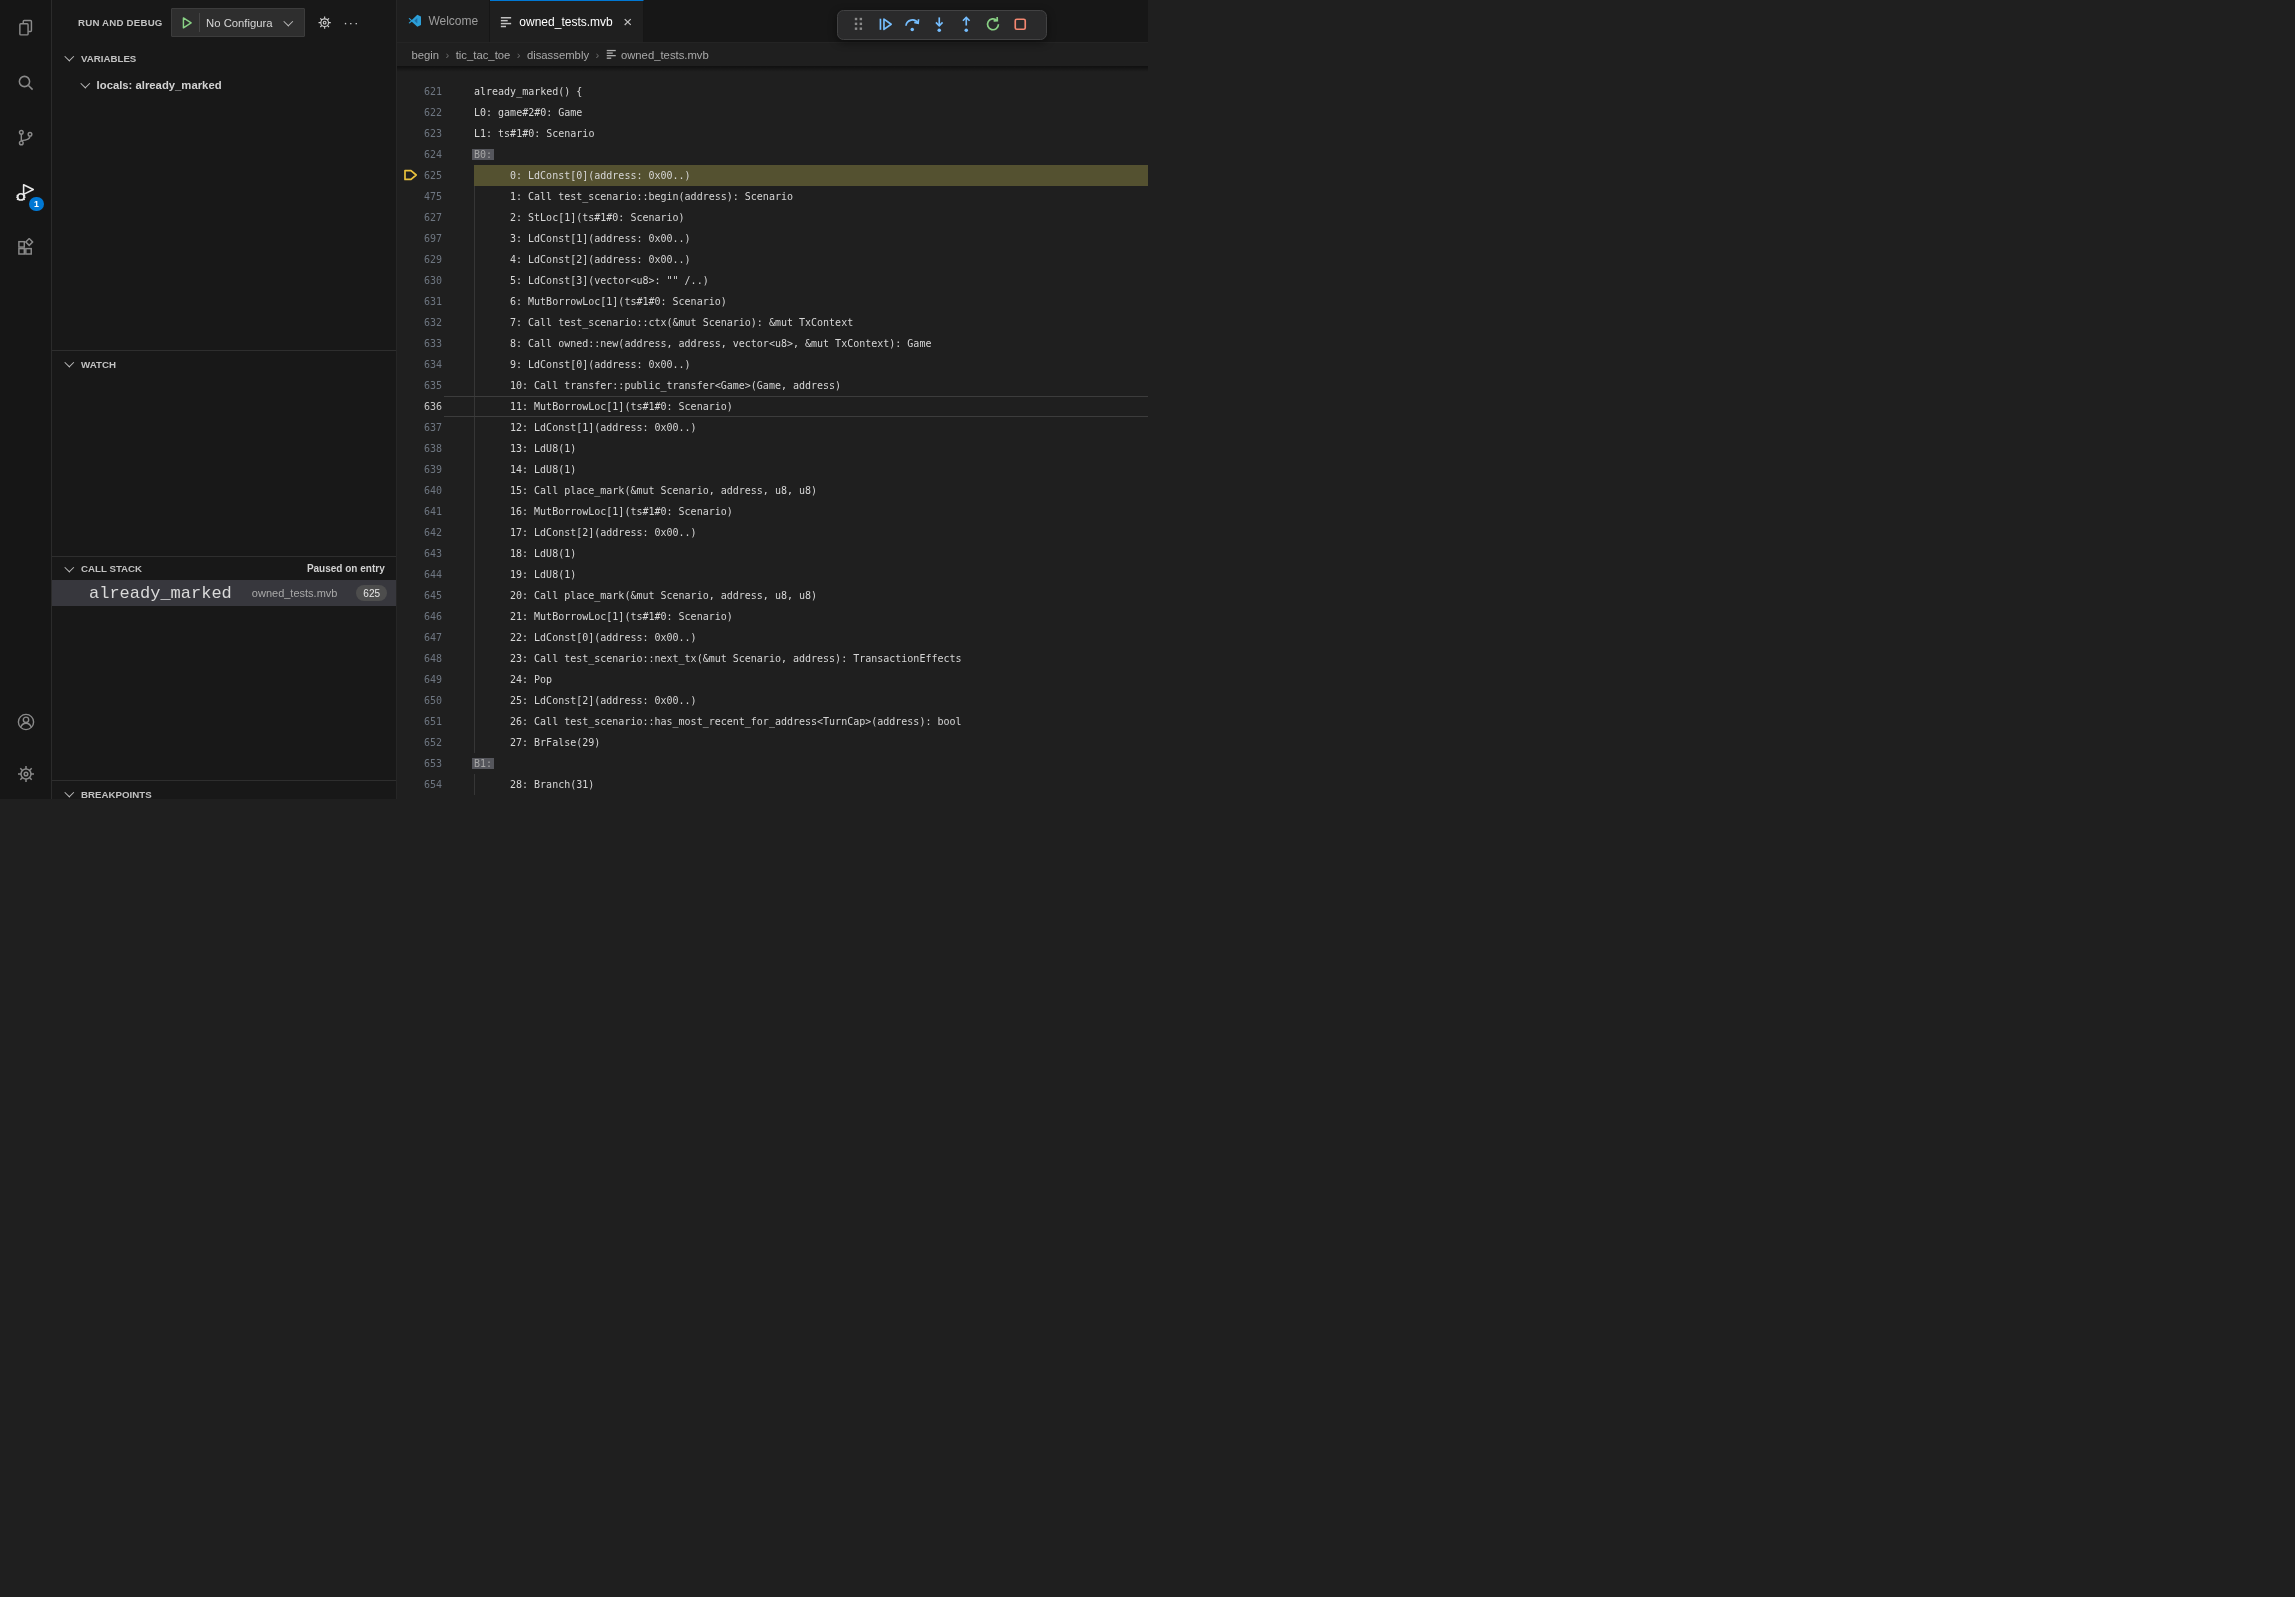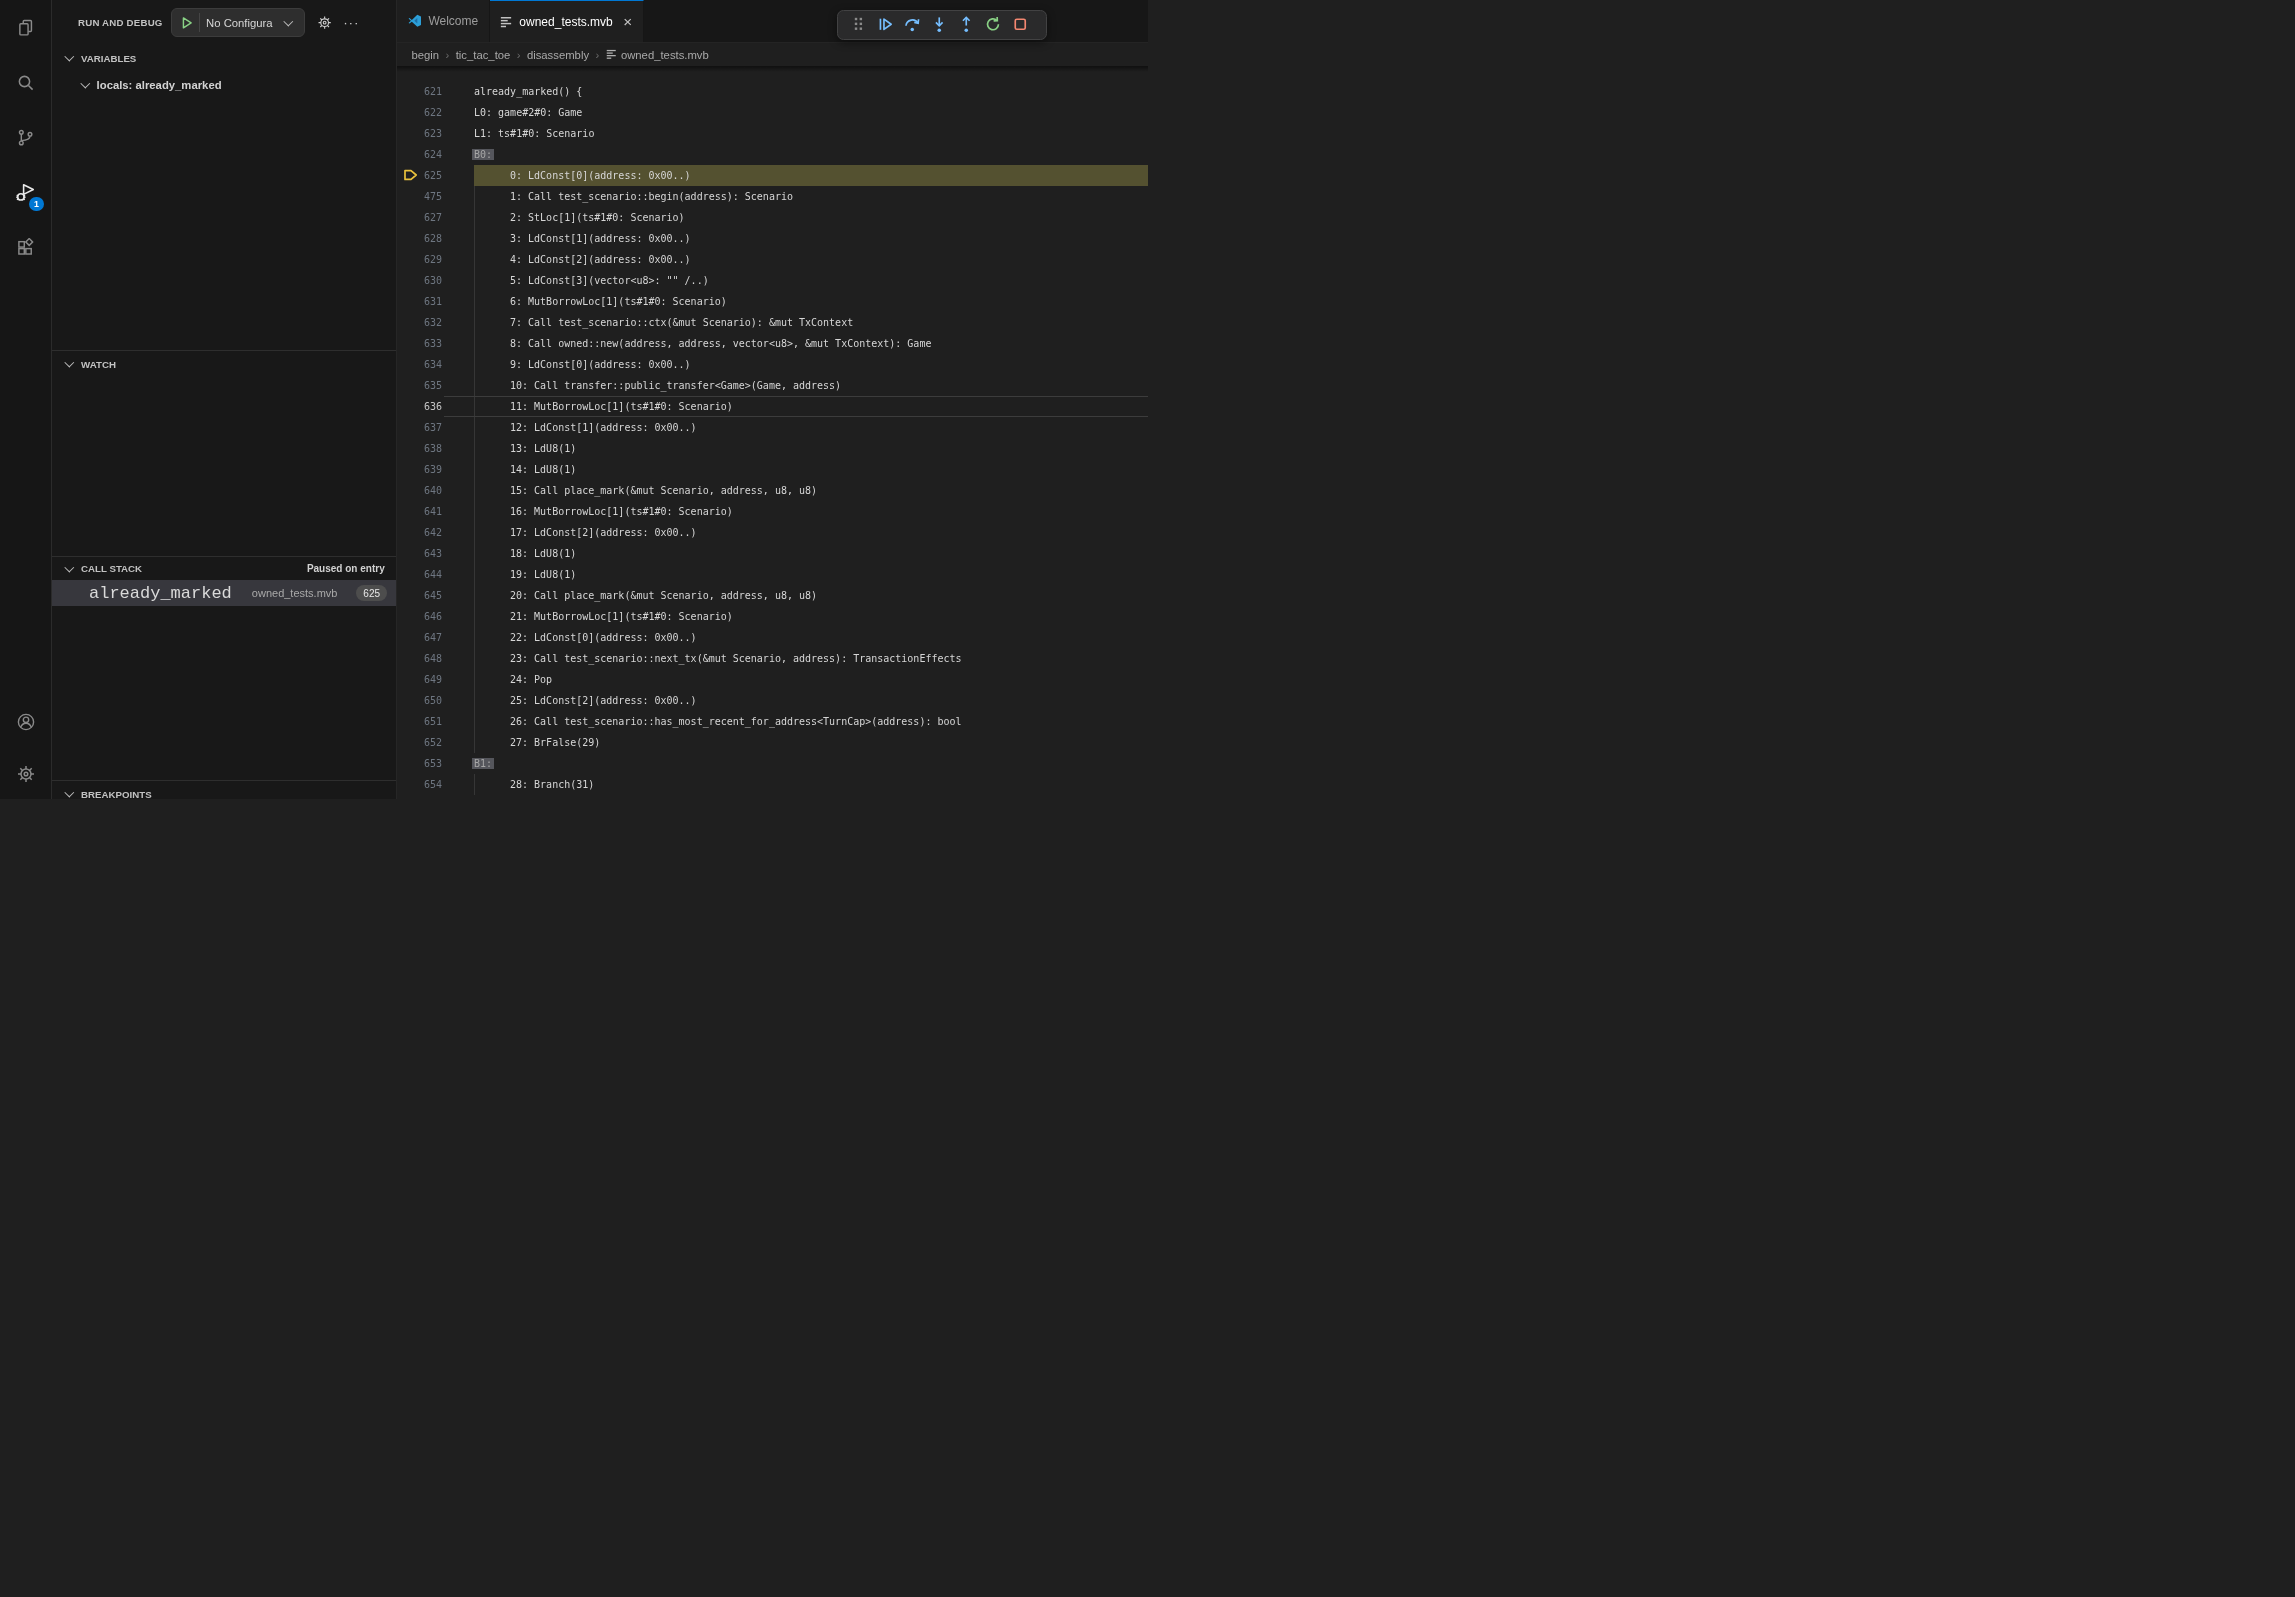--- a/index.html
+++ b/index.html
@@ -18,21 +18,21 @@
             background:#0078d4;color:#fff;font-size:8.8px;font-weight:bold;
             display:flex;align-items:center;justify-content:center;padding:0 1.6px;box-sizing:border-box}
   .ab-spacer{flex:1}
 
   
   .sidebar{width:345px;flex:none;background:#181818;border-right:0.8px solid #262626;
            box-sizing:border-box;display:flex;flex-direction:column;font-size:11.3px}
   .sb-header{height:45px;flex:none;display:flex;align-items:center;padding:0 8px 0 26px;box-sizing:border-box}
   .sb-title{font-size:9.7px;font-weight:bold;color:#c2c2c2;letter-spacing:0.2px;white-space:nowrap}
   .cfg{margin-left:8.8px;width:134px;height:29px;background:#2e2e2e;border:0.8px solid #3c3c3c;
-       border-radius:6px;display:flex;align-items:center;box-sizing:border-box;cursor:pointer}
+       border-radius:1px;display:flex;align-items:center;box-sizing:border-box;cursor:pointer}
   .cfg-play{margin:0 5.6px 0 7.2px;flex:none;display:flex}
   .cfg-div{width:0.8px;height:19.3px;background:#454545;flex:none}
   .cfg-label{margin-left:6.4px;width:79px;overflow:hidden;white-space:nowrap;color:#d6d6d6;font-size:11.3px}
   .chev{width:5.6px;height:5.6px;border-right:1.3px solid #bdbdbd;border-bottom:1.3px solid #bdbdbd;
         transform:rotate(45deg);flex:none}
   .cfg-chev{margin:-2.4px 8px 0 0}
   .hdr-btn{margin-left:12px;color:#cfcfcf;display:flex;cursor:pointer}
   .dots{font-size:13.7px;letter-spacing:0.8px;color:#cfcfcf;margin-left:10.5px;line-height:8px;cursor:pointer}
 
   .section{border-top:0.8px solid #2e2e2e;box-sizing:border-box;overflow:hidden}
@@ -288,21 +288,21 @@
       <div class="code-shadow"></div>
     <div class="cl plain"><span class="num">621</span><span class="txt">already_marked() {</span></div>
         <div class="cl plain"><span class="num">622</span><span class="txt">L0: game#2#0: Game</span></div>
         <div class="cl plain"><span class="num">623</span><span class="txt">L1: ts#1#0: Scenario</span></div>
         <div class="cl label"><span class="num">624</span><span class="txt"><span class="lbl">B0:</span></span></div>
         <div class="cl instr exec"><span class="num">625</span><span class="exec-arrow"><svg width="16" height="16" viewBox="0 0 20 20" fill="none" stroke="#eac23d" stroke-width="2.1" stroke-linejoin="round">
               <path d="M2.5 4.5h7.5l6.5 5.5-6.5 5.5H2.5z"></path>
             </svg></span><span class="txt">0: LdConst[0](address: 0x00..)</span></div>
         <div class="cl instr"><span class="num">475</span><span class="guide"></span><span class="txt">1: Call test_scenario::begin(address): Scenario</span></div>
         <div class="cl instr"><span class="num">627</span><span class="guide"></span><span class="txt">2: StLoc[1](ts#1#0: Scenario)</span></div>
-        <div class="cl instr"><span class="num">628</span><span class="guide"></span><span class="txt">3: LdConst[1](address: 0x00..)</span></div>
+        <div class="cl instr"><span class="num">697</span><span class="guide"></span><span class="txt">3: LdConst[1](address: 0x00..)</span></div>
         <div class="cl instr"><span class="num">629</span><span class="guide"></span><span class="txt">4: LdConst[2](address: 0x00..)</span></div>
         <div class="cl instr"><span class="num">630</span><span class="guide"></span><span class="txt">5: LdConst[3](vector&lt;u8&gt;: "" /..)</span></div>
         <div class="cl instr"><span class="num">631</span><span class="guide"></span><span class="txt">6: MutBorrowLoc[1](ts#1#0: Scenario)</span></div>
         <div class="cl instr"><span class="num">632</span><span class="guide"></span><span class="txt">7: Call test_scenario::ctx(&amp;mut Scenario): &amp;mut TxContext</span></div>
         <div class="cl instr"><span class="num">633</span><span class="guide"></span><span class="txt">8: Call owned::new(address, address, vector&lt;u8&gt;, &amp;mut TxContext): Game</span></div>
         <div class="cl instr"><span class="num">634</span><span class="guide"></span><span class="txt">9: LdConst[0](address: 0x00..)</span></div>
         <div class="cl instr"><span class="num">635</span><span class="guide"></span><span class="txt">10: Call transfer::public_transfer&lt;Game&gt;(Game, address)</span></div>
         <div class="cl instr cursor"><span class="num">636</span><span class="guide"></span><span class="txt">11: MutBorrowLoc[1](ts#1#0: Scenario)</span></div>
         <div class="cl instr"><span class="num">637</span><span class="guide"></span><span class="txt">12: LdConst[1](address: 0x00..)</span></div>
         <div class="cl instr"><span class="num">638</span><span class="guide"></span><span class="txt">13: LdU8(1)</span></div>

